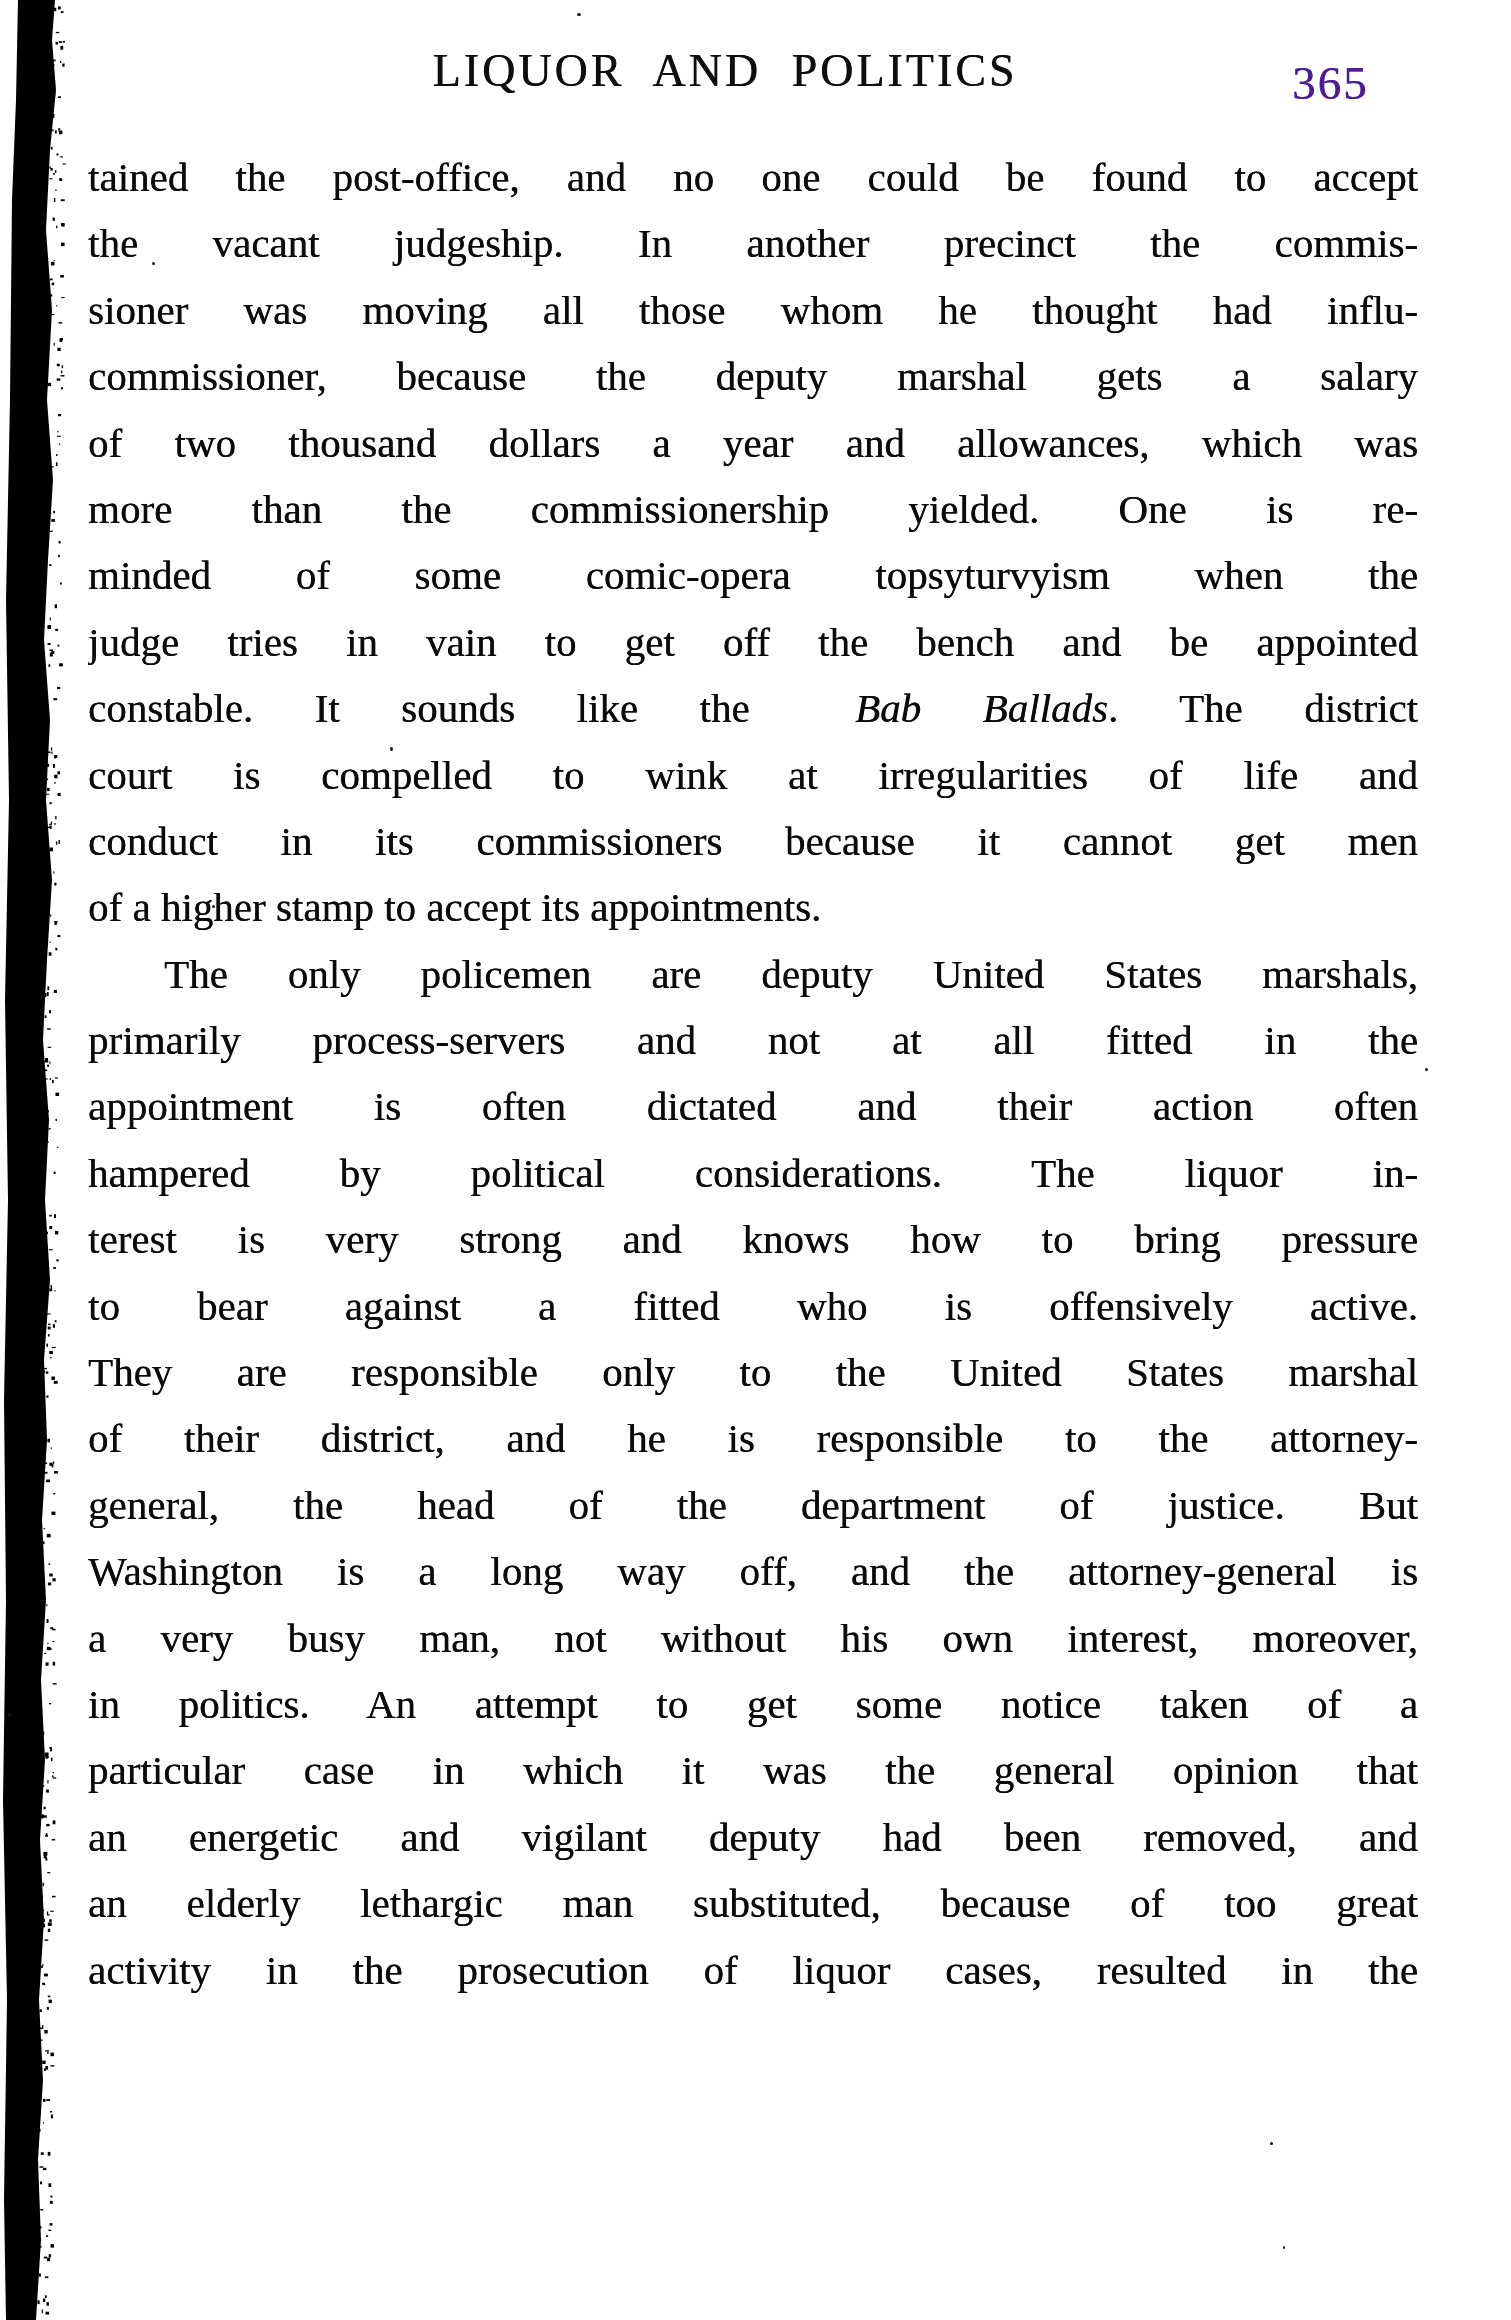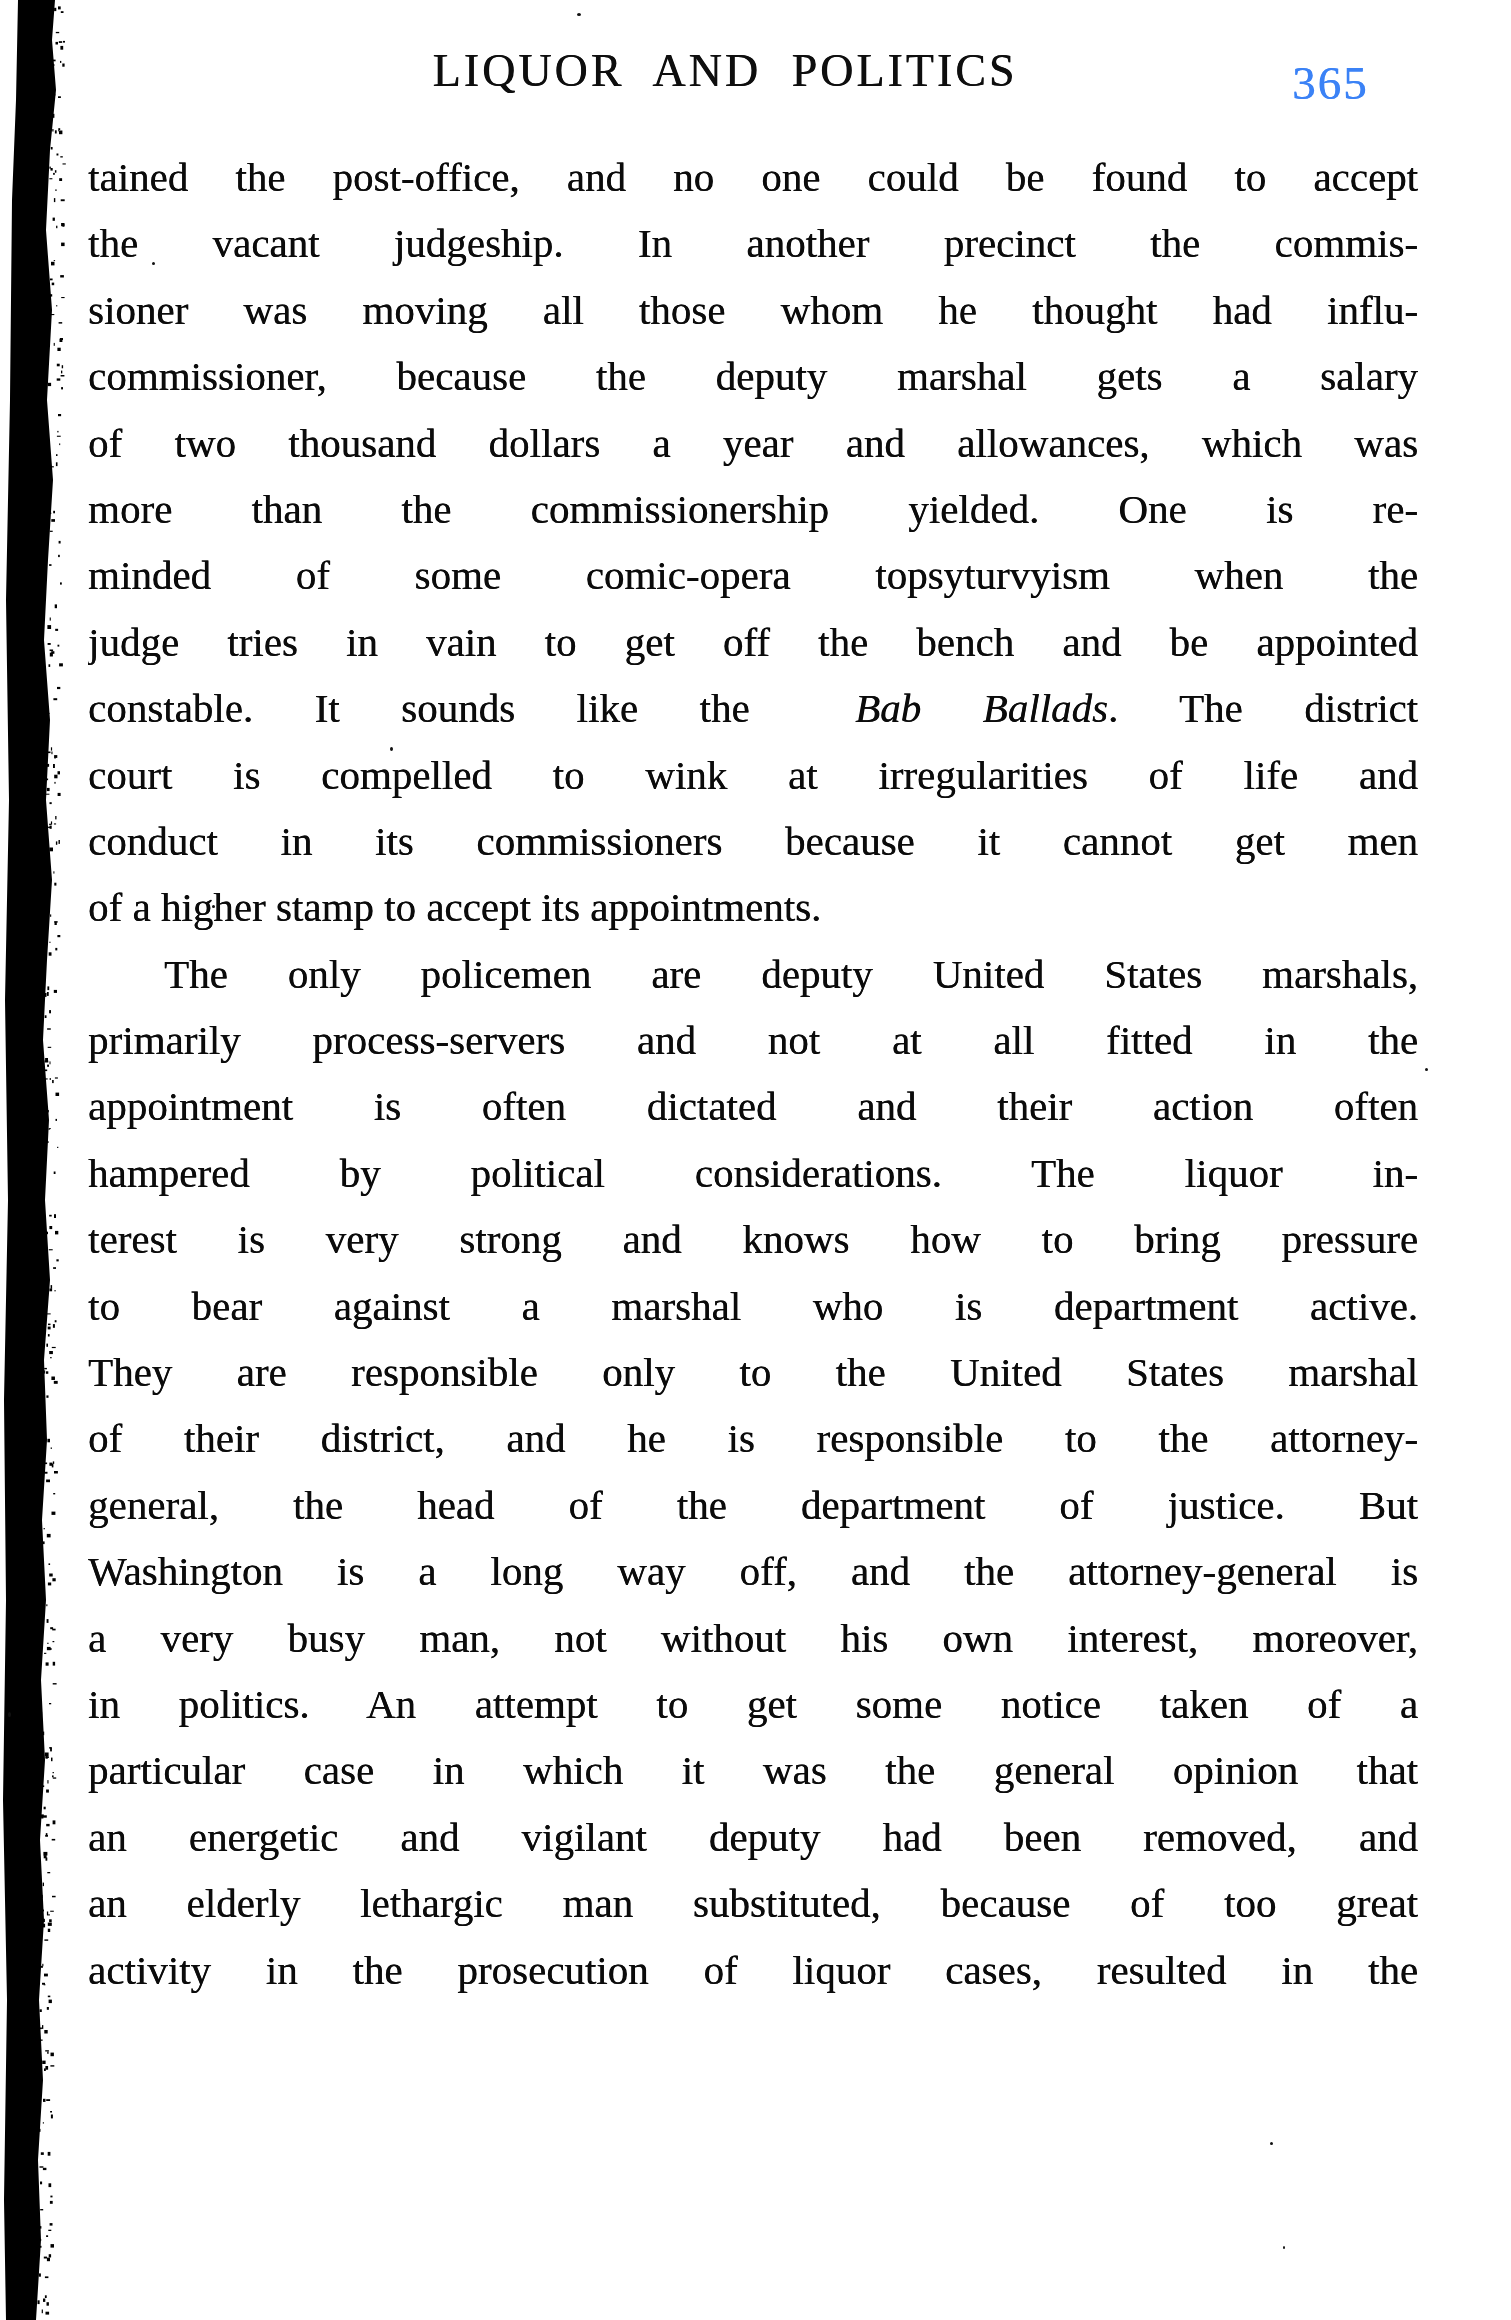--- a/index.html
+++ b/index.html
@@ -24,21 +24,21 @@
     word-spacing: 16px;
     transform: translateX(-28px);
     white-space: nowrap;
     color: #0e0e0e;
     text-shadow: 0.4px 0 0 currentColor;
   }
   .page-number {
     position: absolute; left: 1204px; top: 18px;
     font-size: 47px;
     letter-spacing: 2px;
-    color: #3b82f6;
+    color: #4c1d95;
     text-shadow: 0.4px 0 0 currentColor;
     font-family: Liberation Serif, serif;
   }
   
   .textblock {
     position: absolute; left: 88px; top: 144px; width: 1330px;
     font-size: 41px;
     line-height: 66.4px;
     text-shadow: 0.35px 0 0 currentColor;
   }
@@ -406,21 +406,21 @@
       <div class="line"><span>judge tries in vain to get off the bench and be appointed</span></div>
       <div class="line"><span>constable.  It sounds like the </span><i>Bab Ballads</i><span>.  The district</span></div>
       <div class="line"><span>court is compelled to wink at irregularities of life and</span></div>
       <div class="line"><span>conduct in its commissioners because it cannot get men</span></div>
       <div class="line short"><span>of a higher stamp to accept its appointments.</span></div>
       <div class="line indent"><span>The only policemen are deputy United States marshals,</span></div>
       <div class="line"><span>primarily process-servers and not at all fitted in the</span></div>
       <div class="line"><span>appointment is often dictated and their action often</span></div>
       <div class="line"><span>hampered by political considerations.  The liquor in-</span></div>
       <div class="line"><span>terest is very strong and knows how to bring pressure</span></div>
-      <div class="line"><span>to bear against a marshal who is department active.</span></div>
+      <div class="line"><span>to bear against a fitted who is offensively active.</span></div>
       <div class="line"><span>They are responsible only to the United States marshal</span></div>
       <div class="line"><span>of their district, and he is responsible to the attorney-</span></div>
       <div class="line"><span>general, the head of the department of justice.  But</span></div>
       <div class="line"><span>Washington is a long way off, and the attorney-general is</span></div>
       <div class="line"><span>a very busy man, not without his own interest, moreover,</span></div>
       <div class="line"><span>in politics.  An attempt to get some notice taken of a</span></div>
       <div class="line"><span>particular case in which it was the general opinion that</span></div>
       <div class="line"><span>an energetic and vigilant deputy had been removed, and</span></div>
       <div class="line"><span>an elderly lethargic man substituted, because of too great</span></div>
       <div class="line"><span>activity in the prosecution of liquor cases, resulted in the</span></div>

